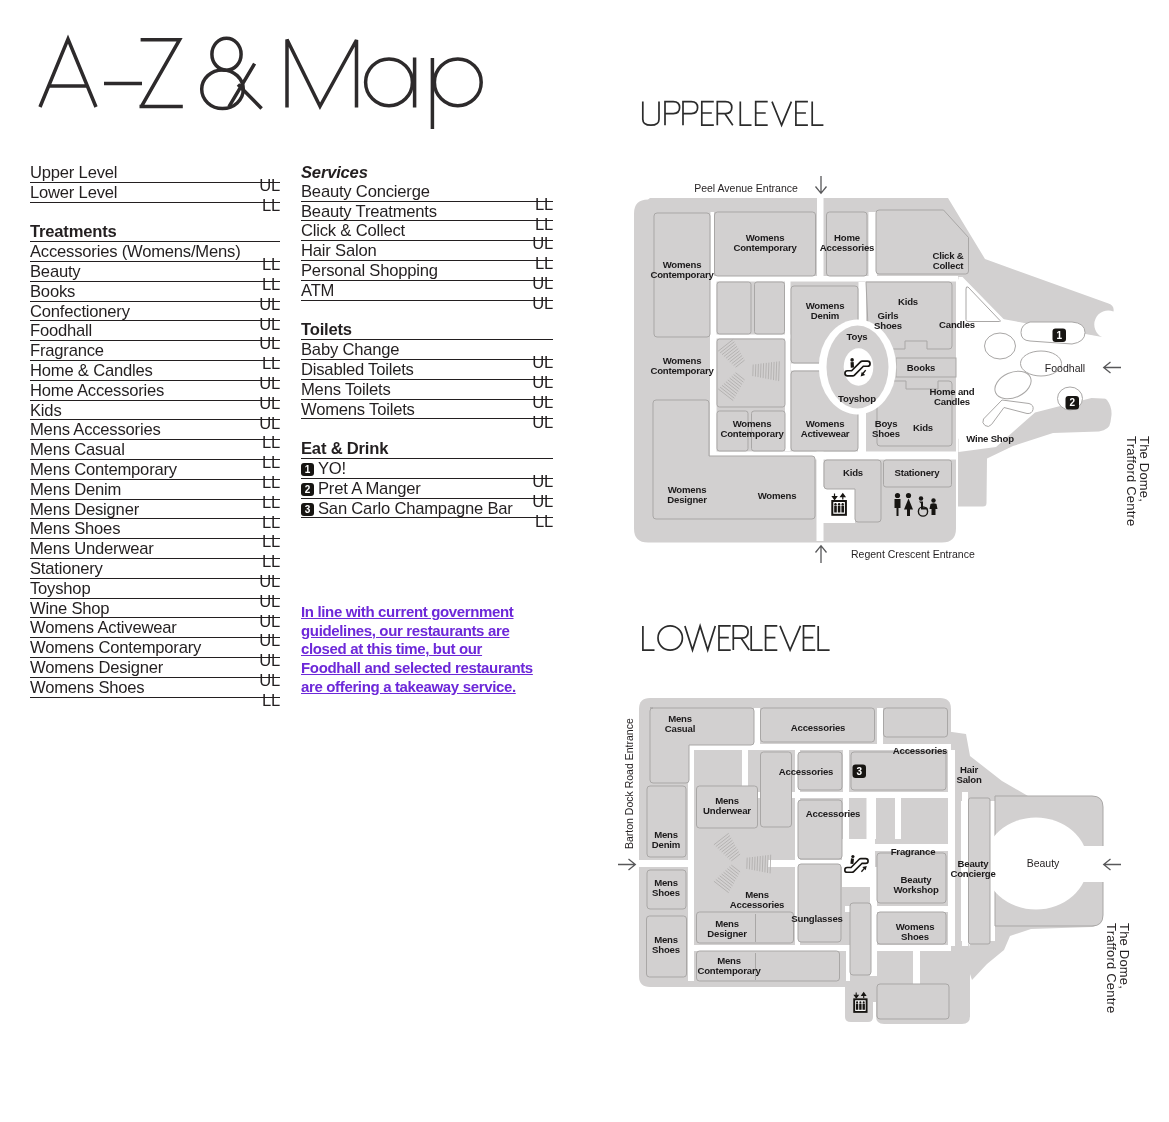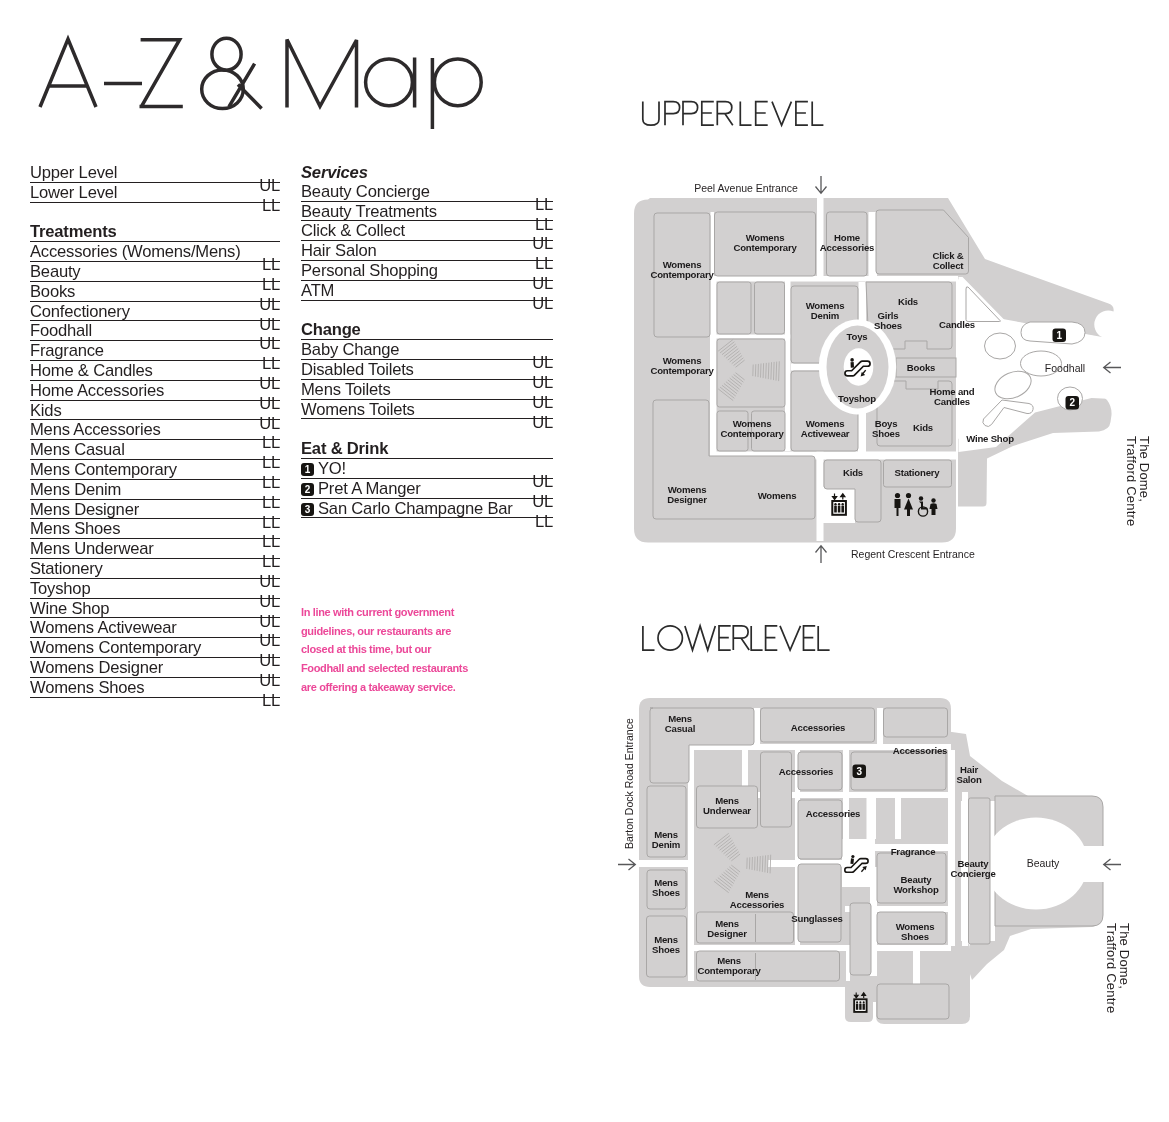--- a/index.html
+++ b/index.html
@@ -6,22 +6,22 @@
 #page{position:relative;width:1169px;height:1122px;background:#fff;overflow:hidden;
   font-family:"Liberation Sans",sans-serif;color:#231f20;margin-top:6px;}
 .col{position:absolute;font-size:16.6px;letter-spacing:-0.2px;}
 .row{position:relative;height:18.8px;line-height:19px;border-bottom:1px solid #231f20;white-space:nowrap;}
 .row .lvl{position:absolute;right:0;top:13px;}
 .row.hd{font-weight:bold;}
 .row.nb{border-bottom:none;font-style:italic;}
 .blank{height:19.8px;}
 .badge{display:inline-block;width:13px;height:13px;background:#171512;color:#fff;border-radius:3px;
   font-size:10px;font-weight:bold;text-align:center;line-height:13px;vertical-align:1px;margin-right:4px;}
-.para{position:absolute;left:301px;top:597px;width:270px;font-weight:bold;font-size:11px;
-  line-height:18.7px;letter-spacing:-0.35px;color:#ec4899;}
+.para{position:absolute;left:301px;top:597px;width:270px;font-weight:bold;font-size:15px;
+  line-height:18.7px;letter-spacing:-0.35px;color:#6d28d9;text-decoration:underline;}
 svg text{font-family:"Liberation Sans",sans-serif;}
 .mlab{font-weight:bold;font-size:9.6px;fill:#1c1a1b;letter-spacing:-0.2px;}
 .rlab{font-size:10.5px;fill:#231f20;letter-spacing:0px;}
 .dome{font-size:13px;fill:#231f20;letter-spacing:0.2px;}
 </style>
 </head>
 <body>
 <div id="page">
 
 <svg style="position:absolute;left:0;top:0" width="560" height="140" viewBox="0 0 560 140">
@@ -79,21 +79,21 @@
 
 <div class="col" style="left:301px;top:157px;width:252px">
 <div class="row hd nb">Services</div>
 <div class="row">Beauty Concierge<span class="lvl">LL</span></div>
 <div class="row">Beauty Treatments<span class="lvl">LL</span></div>
 <div class="row">Click &amp; Collect<span class="lvl">UL</span></div>
 <div class="row">Hair Salon<span class="lvl">LL</span></div>
 <div class="row">Personal Shopping<span class="lvl">UL</span></div>
 <div class="row">ATM<span class="lvl">UL</span></div>
 <div class="blank"></div>
-<div class="row hd">Change</div>
+<div class="row hd">Toilets</div>
 <div class="row">Baby Change<span class="lvl">UL</span></div>
 <div class="row">Disabled Toilets<span class="lvl">UL</span></div>
 <div class="row">Mens Toilets<span class="lvl">UL</span></div>
 <div class="row">Womens Toilets<span class="lvl">UL</span></div>
 <div class="blank"></div>
 <div class="row hd">Eat &amp; Drink</div>
 <div class="row"><span class="badge">1</span>YO!<span class="lvl">UL</span></div>
 <div class="row"><span class="badge">2</span>Pret A Manger<span class="lvl">UL</span></div>
 <div class="row"><span class="badge">3</span>San Carlo Champagne Bar<span class="lvl">LL</span></div>
 </div>

